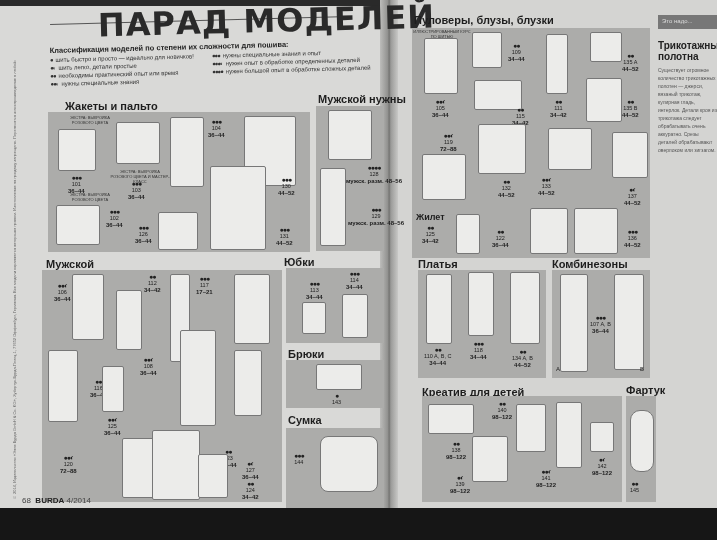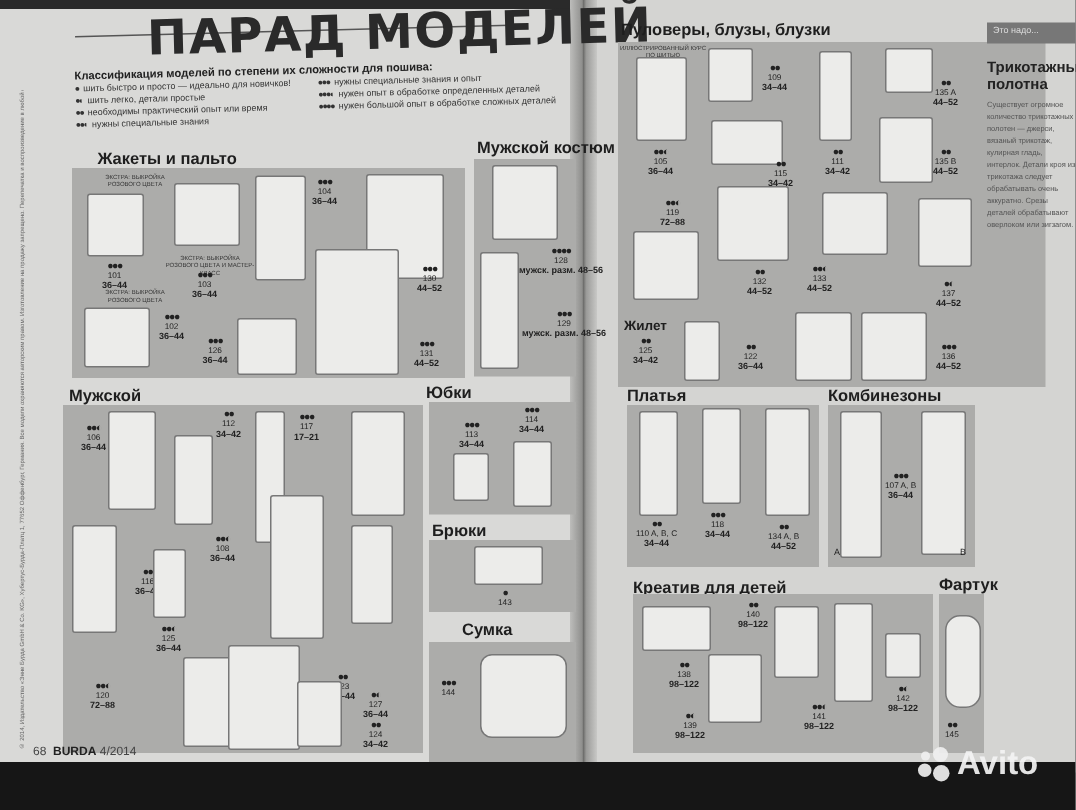--- a/index.html
+++ b/index.html
@@ -106,21 +106,21 @@
         <span class="s">44–52</span>
       </div>
     <div class="garment" style="left:162px;top:54px;width:56px;height:84px;"></div>
     <div class="code" style="left:228px;top:114px;">
         <span class="d">●●●</span>
         <span class="n">131</span>
         <span class="s">44–52</span>
       </div>
   </div>
 
-  <div class="section-label" style="left:318px;top:93px;">Мужской костюм</div>
+  <div class="section-label" style="left:318px;top:93px;">Мужской нужны</div>
   <div class="panel" style="left:316px;top:106px;width:68px;height:145px;">
     <div class="garment" style="left:12px;top:4px;width:44px;height:50px;"></div>
     <div class="code" style="left:30px;top:58px;">
         <span class="d">●●●●</span>
         <span class="n">128</span>
         <span class="s">мужск. разм. 48–56</span>
       </div>
     <div class="garment" style="left:4px;top:62px;width:26px;height:78px;"></div>
     <div class="code" style="left:32px;top:100px;">
         <span class="d">●●●</span>
@@ -217,35 +217,35 @@
 
   <div class="section-label" style="left:288px;top:348px;">Брюки</div>
   <div class="panel" style="left:286px;top:360px;width:98px;height:48px;">
     <div class="garment" style="left:30px;top:4px;width:46px;height:26px;"></div>
     <div class="code" style="left:46px;top:32px;">
         <span class="d">●</span>
         <span class="n">143</span>
       </div>
   </div>
 
-  <div class="section-label" style="left:288px;top:414px;margin-left:20px;">Сумка</div>
+  <div class="section-label" style="left:288px;top:414px;">Сумка</div>
   <div class="panel" style="left:286px;top:428px;width:98px;height:80px;">
     <div class="code" style="left:8px;top:24px;">
         <span class="d">●●●</span>
         <span class="n">144</span>
       </div>
     <div class="garment" style="left:34px;top:8px;width:58px;height:56px;border-radius:8px;"></div>
   </div>
 
   <div class="footer">
     <span>68</span>&nbsp;&nbsp;<b>BURDA</b>&nbsp;<span>4/2014</span>
   </div>
 
   <div class="section-label" style="left:414px;top:14px;">Пуловеры, блузы, блузки</div>
-  <div class="panel" style="left:412px;top:28px;width:285px;height:230px;">
+  <div class="panel" style="left:412px;top:28px;width:238px;height:230px;">
     <div class="note" style="left:0px;top:1px;">ИЛЛЮСТРИРОВАННЫЙ КУРС ПО ШИТЬЮ</div>
     <div class="garment" style="left:12px;top:10px;width:34px;height:56px;"></div>
     <div class="code" style="left:20px;top:70px;">
         <span class="d">●●◐</span>
         <span class="n">105</span>
         <span class="s">36–44</span>
       </div>
     <div class="garment" style="left:60px;top:4px;width:30px;height:36px;"></div>
     <div class="code" style="left:96px;top:14px;">
         <span class="d">●●</span>
@@ -398,22 +398,13 @@
         <span class="n">145</span>
       </div>
   </div>
 
   <div class="right-tab">Это надо...</div>
   <div class="right-head">Трикотажные полотна</div>
   <div class="right-text">Существует огромное количество трикотажных полотен — джерси, вязаный трикотаж, кулирная гладь, интерлок. Детали кроя из трикотажа следует обрабатывать очень аккуратно. Срезы деталей обрабатывают оверлоком или зигзагом.</div>
 
   <div class="bottom-dark"></div>
 
-  <div class="avito">
-    <div class="avito-logo">
-      <span style="left:10px;top:0;width:10px;height:10px;"></span>
-      <span style="left:2px;top:3px;width:6px;height:6px;"></span>
-      <span style="left:0;top:11px;width:9px;height:9px;"></span>
-      <span style="left:10px;top:12px;width:11px;height:11px;"></span>
-    </div>
-    <span>Avito</span>
-  </div>
 </div>
 
 </body></html>

